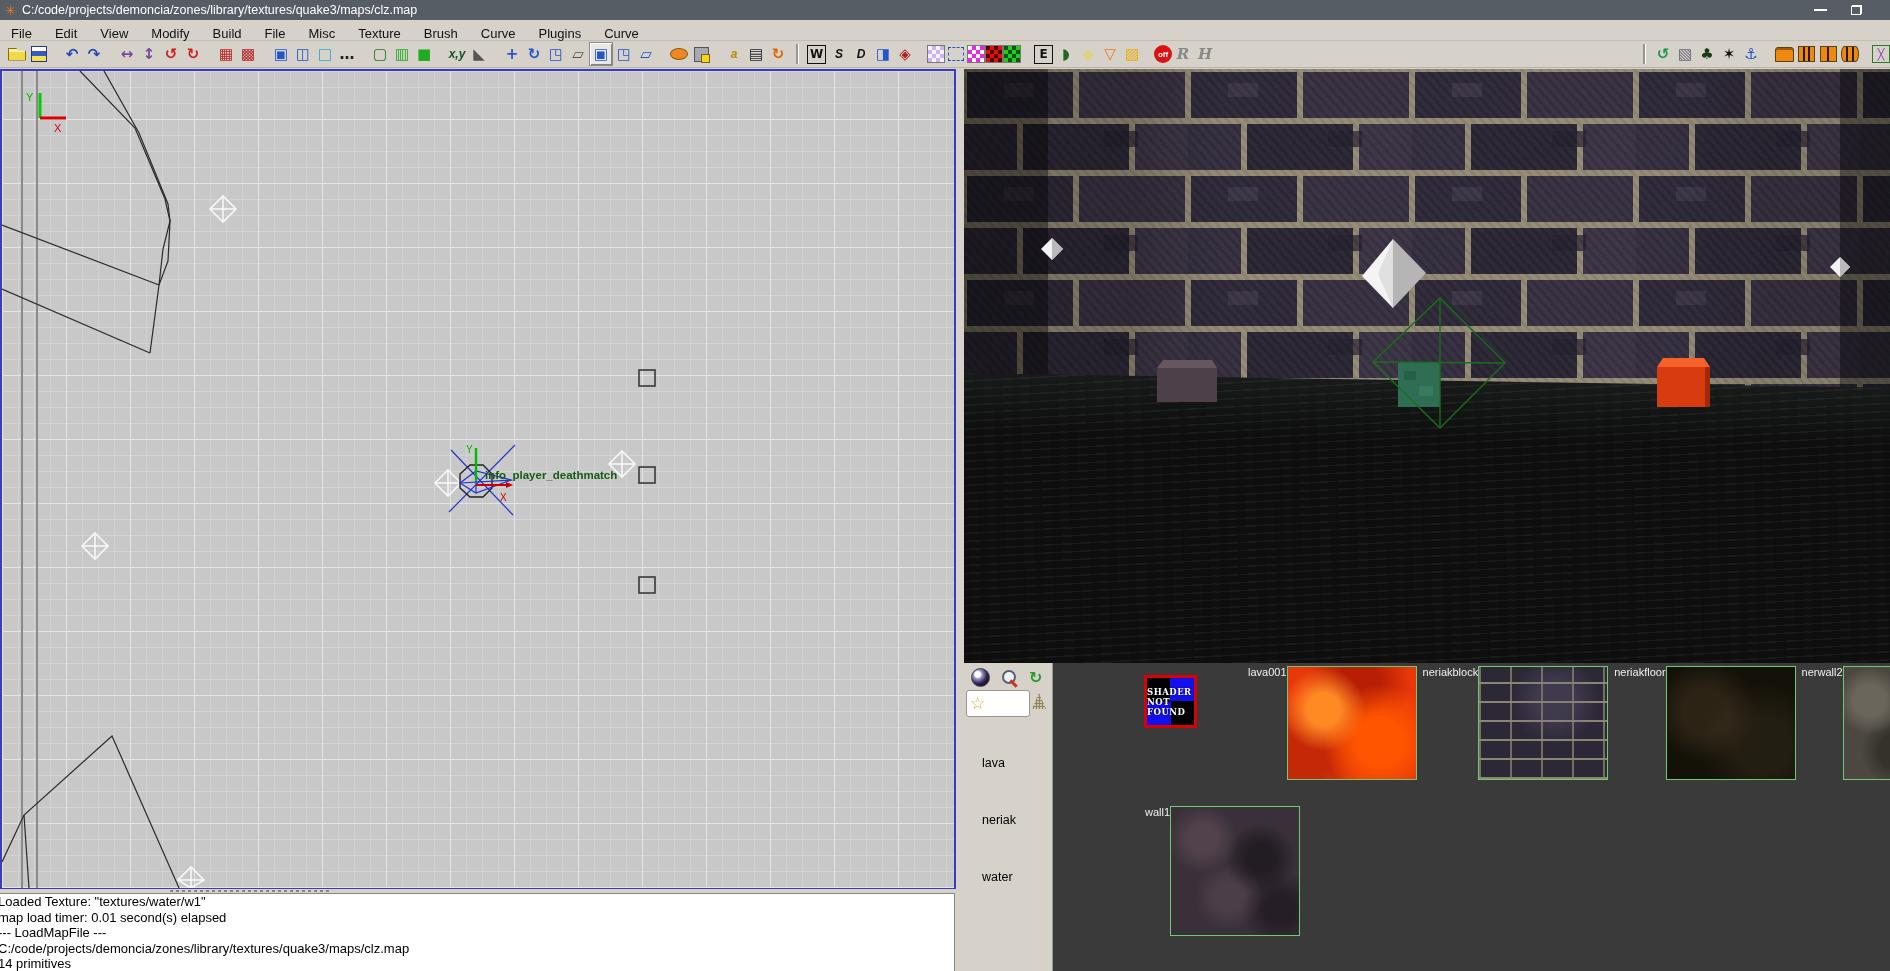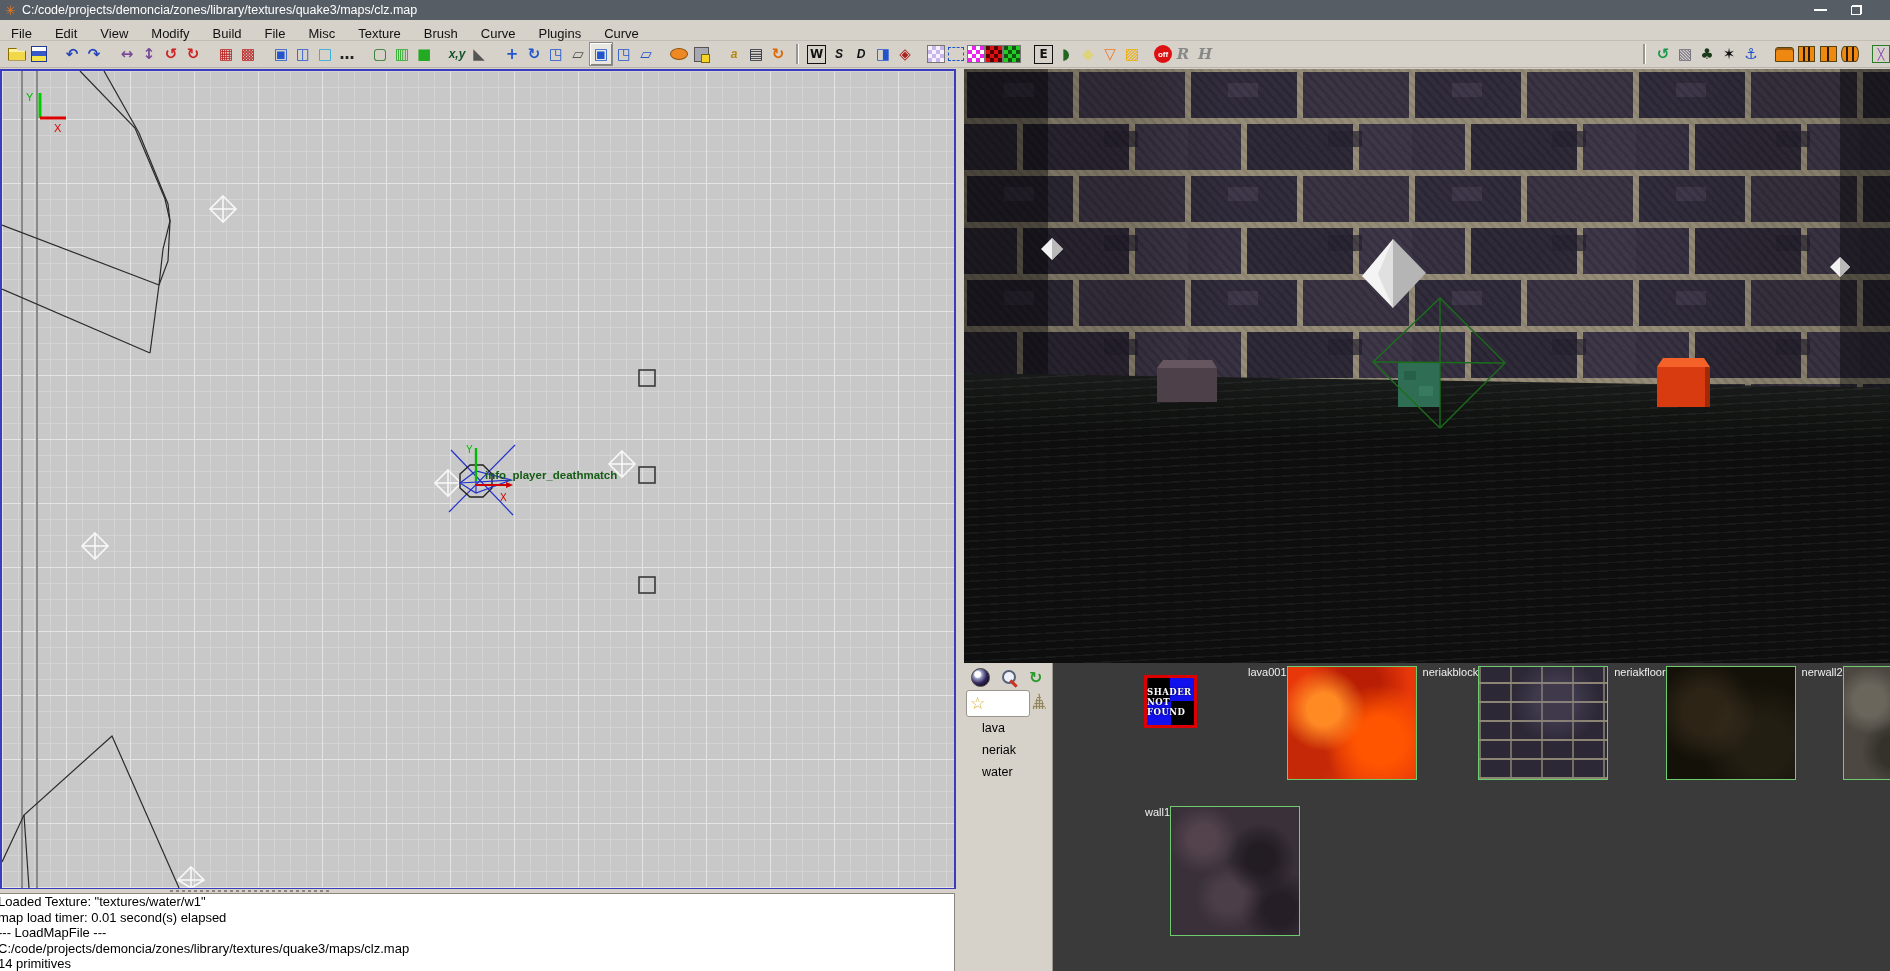--- a/index.html
+++ b/index.html
@@ -80,21 +80,21 @@
   .mag-icon{position:relative;width:17px;height:17px;}
   .mag-icon::before{content:"";position:absolute;left:1px;top:1px;width:10px;height:10px;border:2px solid #55607a;border-radius:50%;background:#eef2f8;}
   .mag-icon::after{content:"";position:absolute;right:0px;bottom:1px;width:9px;height:3px;background:#cc3322;transform:rotate(45deg);}
   .refresh-icon{color:#2a9a2a;font:bold 16px "DejaVu Sans",sans-serif;line-height:17px;}
   .fav-box{position:absolute;left:2px;top:27px;width:62px;height:25px;background:#fff;border:1px solid #9a968e;border-radius:3px;display:flex;align-items:center;}
   .star-icon{color:#d4af37;font-size:17px;margin-left:3px;}
   .stamp-icon{position:absolute;left:68px;top:30px;width:14px;height:16px;
     background:radial-gradient(circle,#8f8468 1px,transparent 1.3px);background-size:3px 3px;background-color:#cfc6a8;
     clip-path:polygon(50% 0,100% 100%,0 100%);}
   .folder-list{position:absolute;left:0;top:54px;width:87px;}
-  .folder-item{padding:4px 0 4px 18px;font-size:12.5px;color:#000;}
+  .folder-item{padding:4px 0 4px 18px;font-size:12.5px;color:#000;margin-top:35px;}
 
   .tex-area{position:absolute;left:88px;top:0;width:838px;height:308px;}
   .shader-tile{position:absolute;left:92px;top:12px;width:47px;height:47px;border:3px solid #dd0000;
     background:conic-gradient(#1111ee 0 25%,#000 25% 50%,#1111ee 50% 75%,#000 75%);background-size:47px 47px;
     display:flex;flex-direction:column;align-items:flex-start;justify-content:center;}
   .shader-tile .sl{color:#fff;font:bold 8.5px "DejaVu Serif",serif;line-height:10px;letter-spacing:.5px;text-shadow:0 0 2px #000;}
   .tex-row{position:absolute;display:flex;gap:6px;}
   .tex-row.r1{left:196px;top:3px;}
   .tex-row.r2{left:93px;top:143px;}
   .tex{display:flex;flex-direction:row;}

